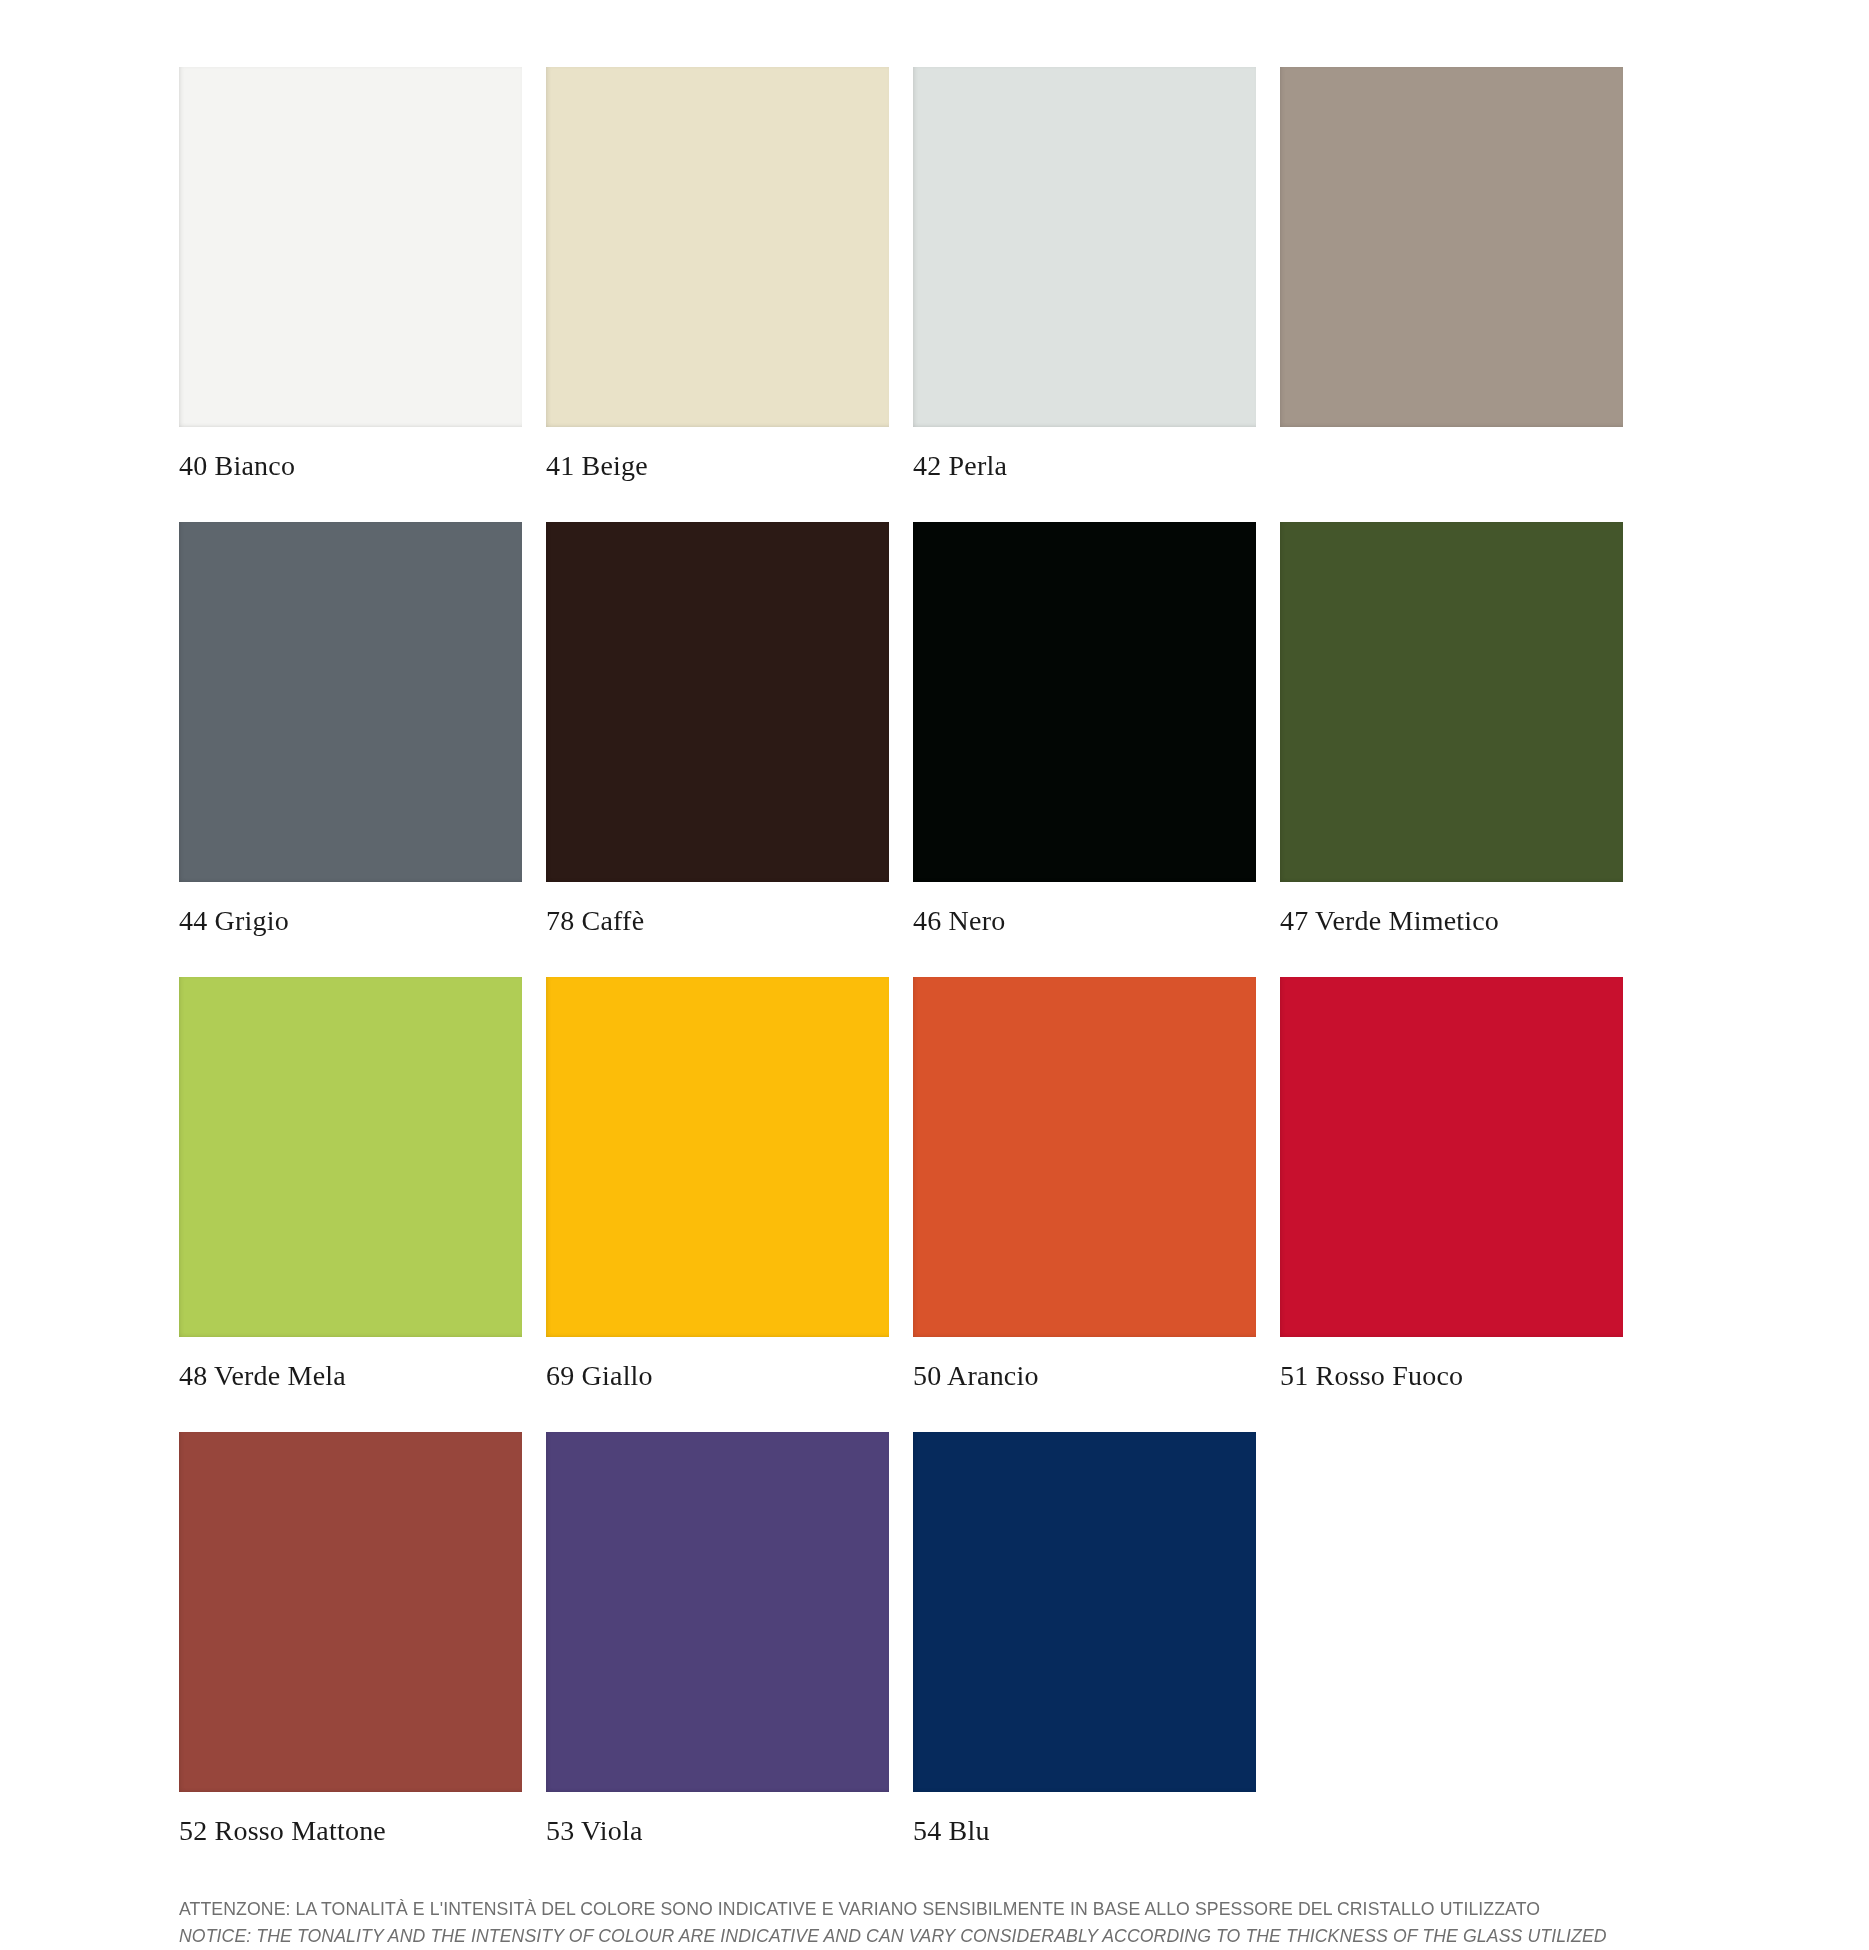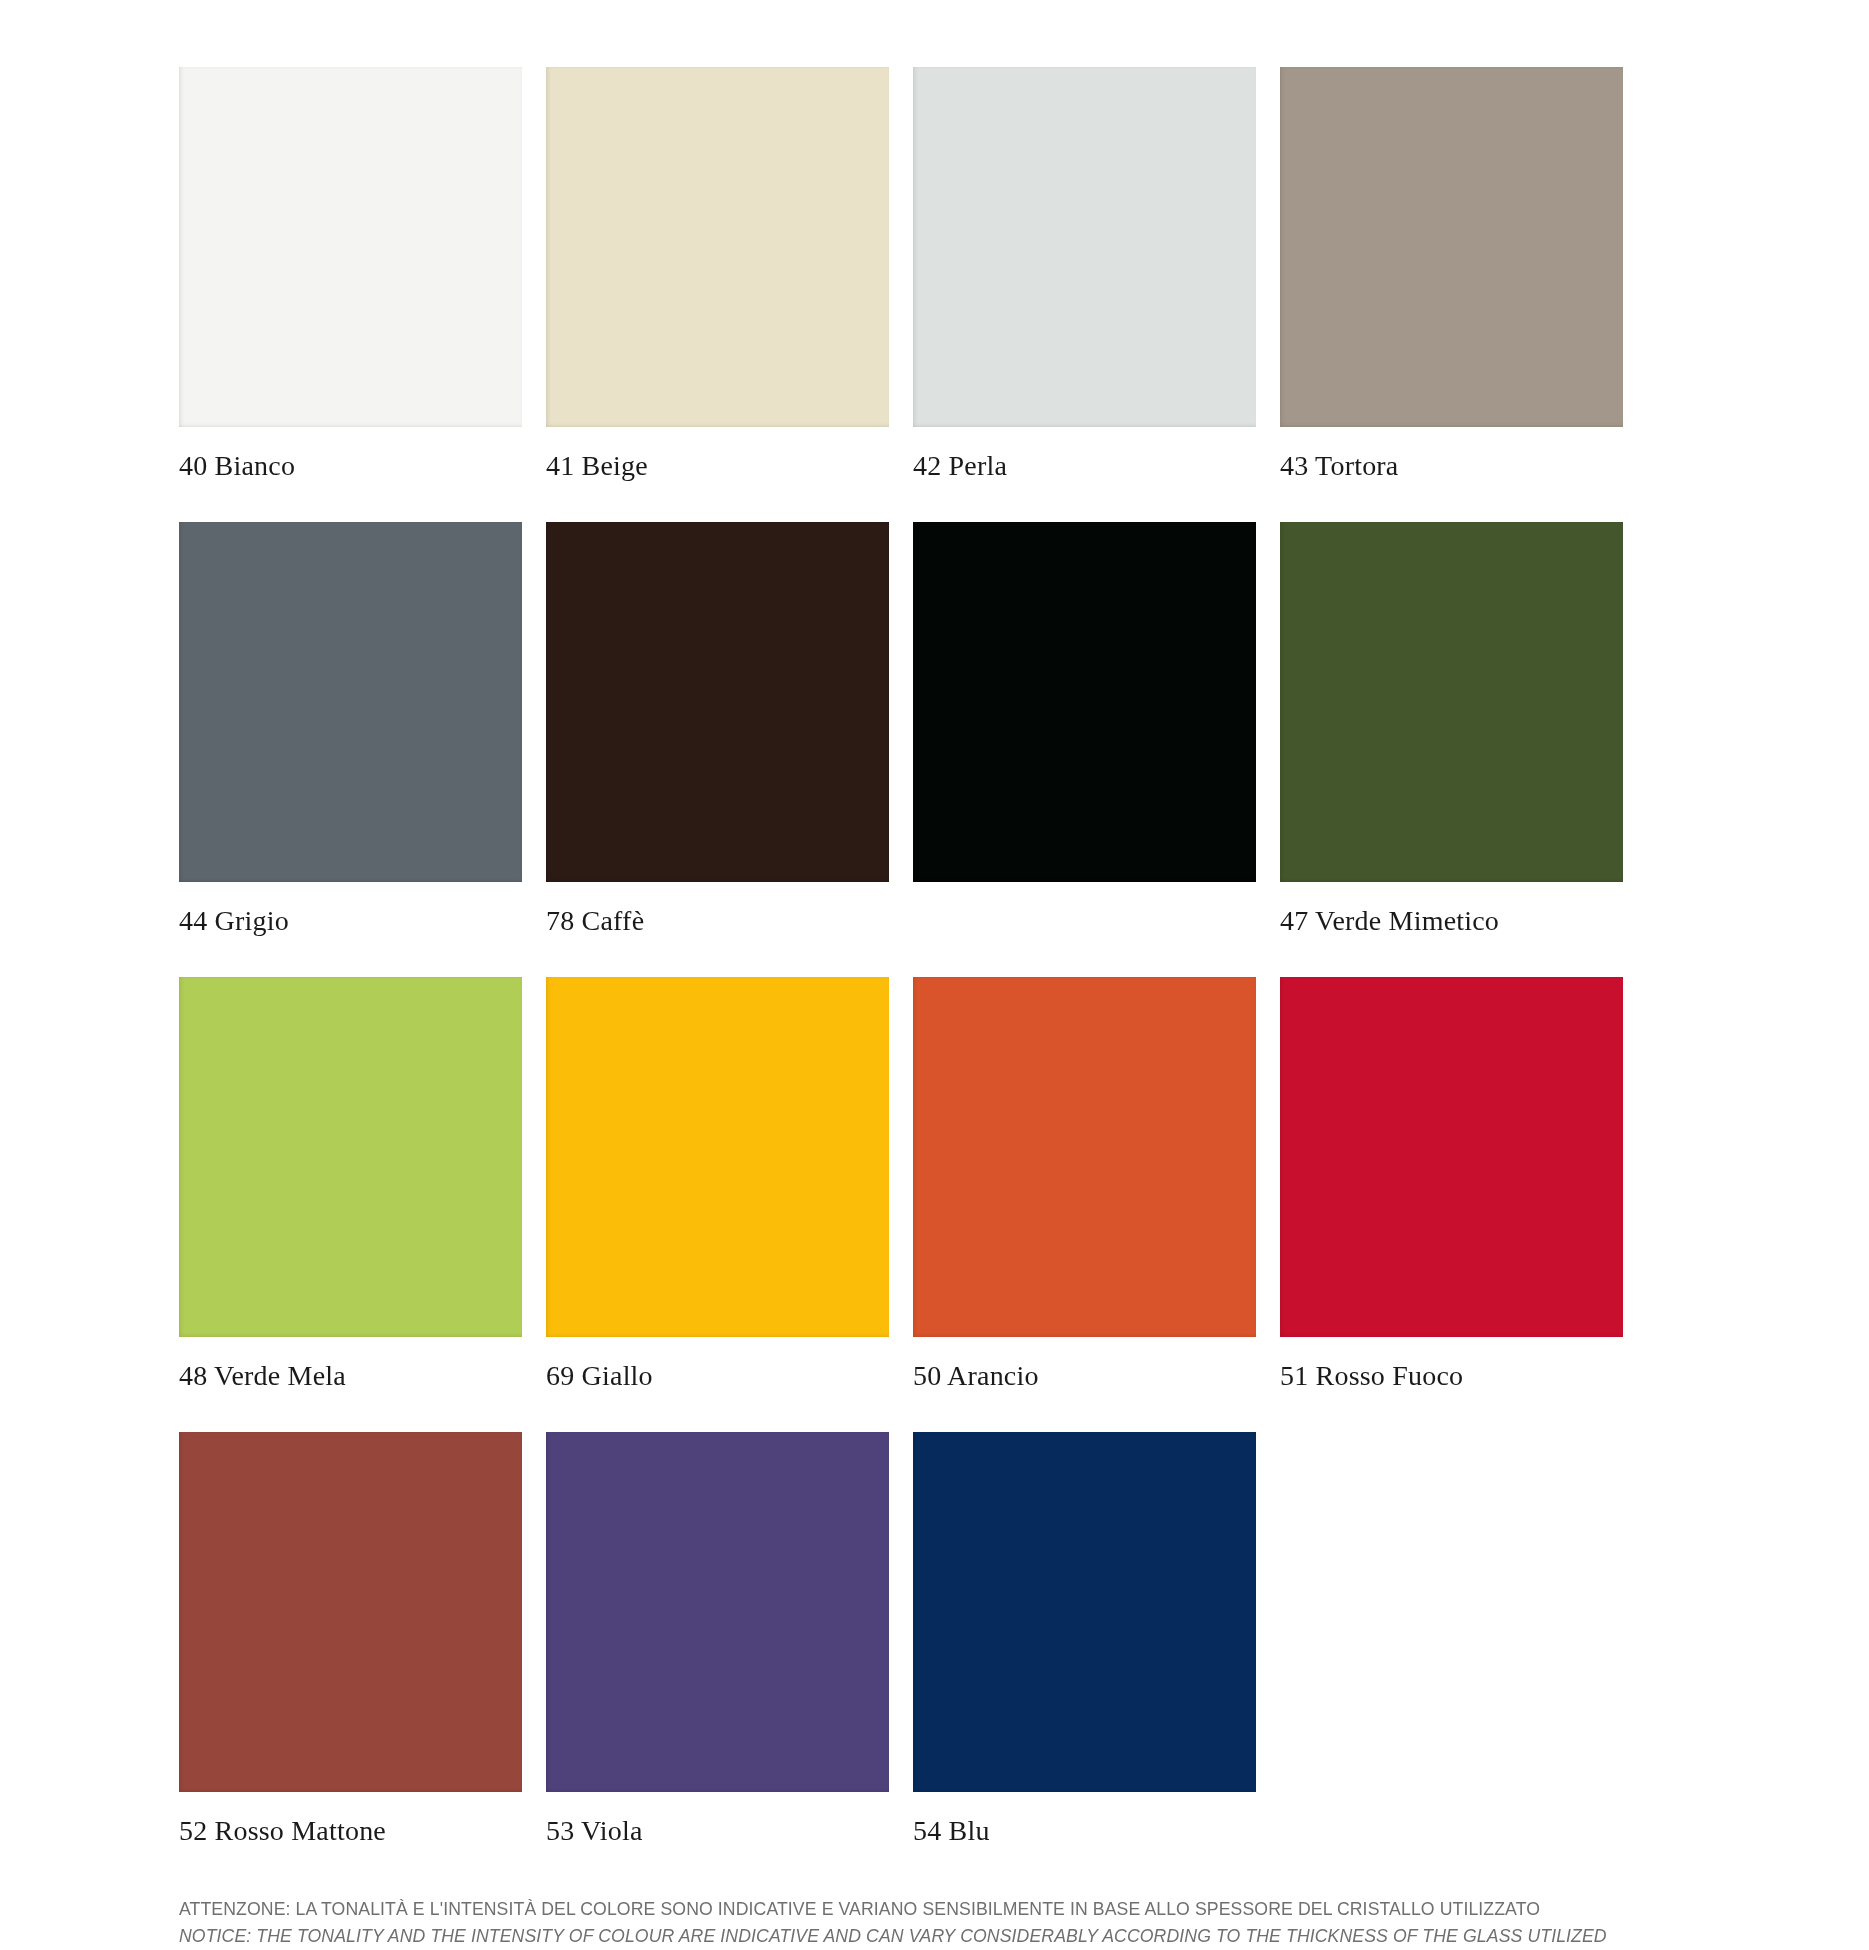--- a/index.html
+++ b/index.html
@@ -103,33 +103,33 @@
     <div class="swatch-cell row-1">
       <div class="swatch-chip" style="background-color: rgb(233, 226, 200);"></div>
       <div class="swatch-label">41 Beige</div>
     </div>
     <div class="swatch-cell row-1">
       <div class="swatch-chip" style="background-color: rgb(221, 226, 224);"></div>
       <div class="swatch-label">42 Perla</div>
     </div>
     <div class="swatch-cell row-1">
       <div class="swatch-chip" style="background-color: rgb(163, 150, 138);"></div>
-      <div class="swatch-label">43 Tortora</div>
     </div>
 
     <div class="swatch-cell row-2">
       <div class="swatch-chip" style="background-color: rgb(94, 102, 109);"></div>
       <div class="swatch-label">44 Grigio</div>
     </div>
     <div class="swatch-cell row-2">
       <div class="swatch-chip" style="background-color: rgb(44, 26, 21);"></div>
       <div class="swatch-label">78 Caffè</div>
     </div>
     <div class="swatch-cell row-2">
       <div class="swatch-chip" style="background-color: rgb(2, 6, 4);"></div>
+      <div class="swatch-label">46 Nero</div>
     </div>
     <div class="swatch-cell row-2">
       <div class="swatch-chip" style="background-color: rgb(68, 86, 43);"></div>
       <div class="swatch-label">47 Verde Mimetico</div>
     </div>
 
     <div class="swatch-cell row-3">
       <div class="swatch-chip" style="background-color: rgb(176, 205, 85);"></div>
       <div class="swatch-label">48 Verde Mela</div>
     </div>

